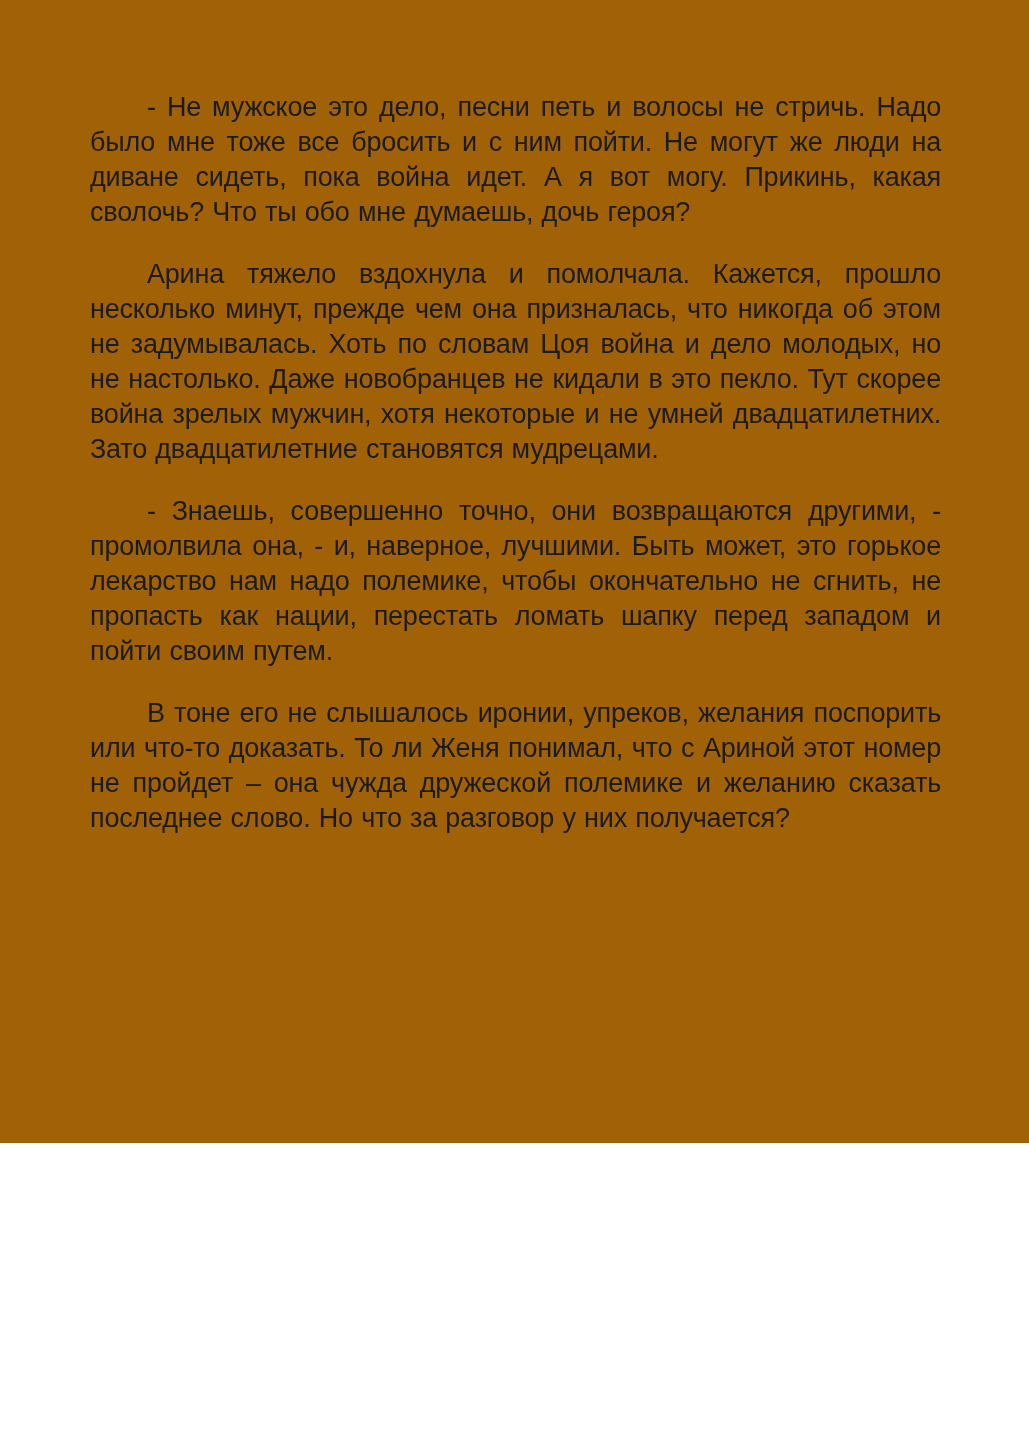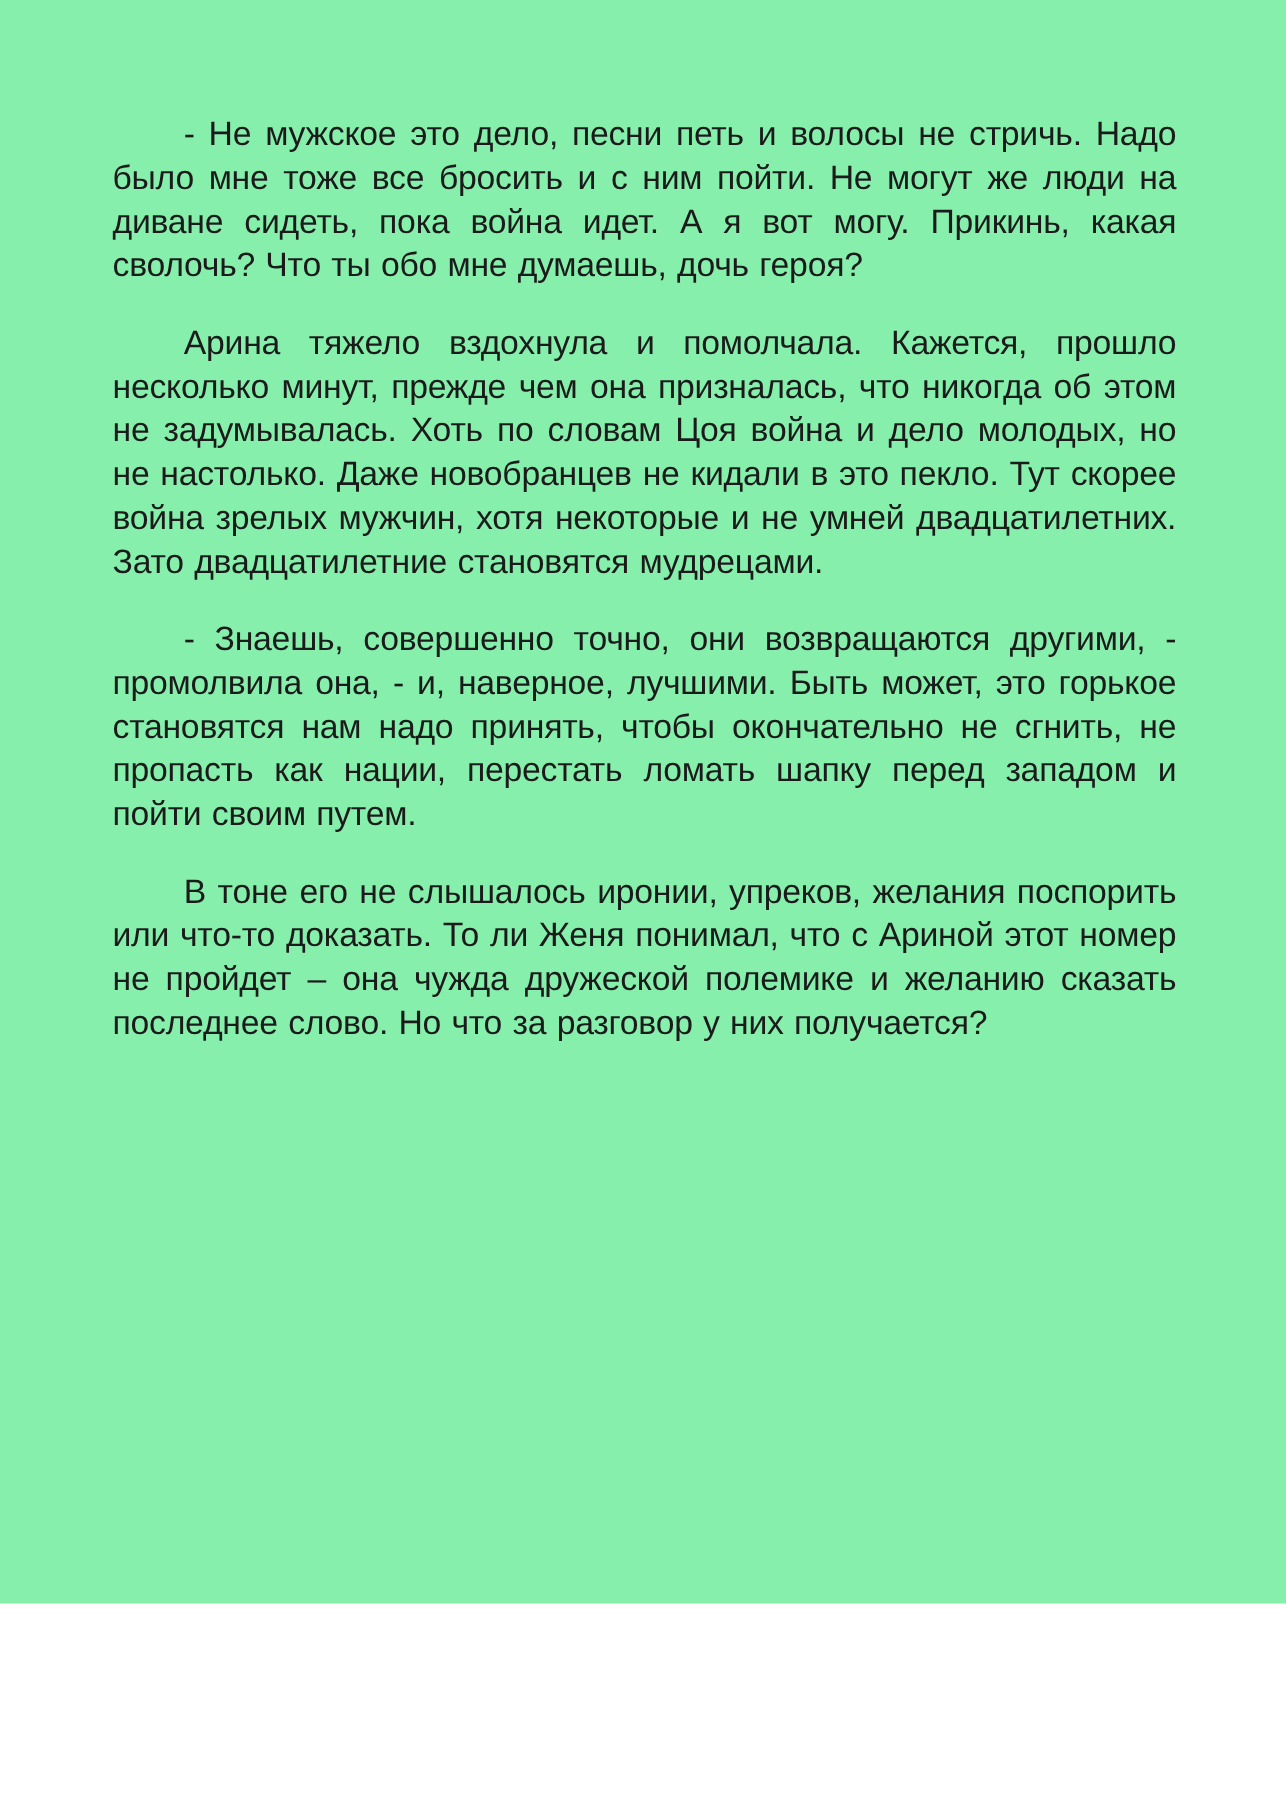--- a/index.html
+++ b/index.html
@@ -3,22 +3,22 @@
 <meta charset="utf-8">
 <style>
   html, body {
     margin: 0;
     padding: 0;
     background: #ffffff;
   }
   .book-page {
     position: relative;
     width: 1029px;
-    height: 1283px;
-    background: #86efac;
+    height: 1143px;
+    background: #a16207;
     overflow: hidden;
   }
   .page-body {
     position: absolute;
     left: 90px;
     top: 90px;
     width: 851px;
   }
   .page-body p {
     margin: 0 0 27px 0;
@@ -43,17 +43,17 @@
   }
 </style>
 </head>
 <body>
 
 <div class="book-page">
   <div class="page-body">
 
   <p>- Не мужское это дело, песни петь и волосы не стричь. Надо было мне тоже все бросить и с ним пойти. Не могут же люди на диване сидеть, пока война идет. А я вот могу. Прикинь, какая сволочь? Что ты обо мне думаешь, дочь героя?</p>
       <p>Арина тяжело вздохнула и помолчала. Кажется, прошло несколько минут, прежде чем она призналась, что никогда об этом не задумывалась. Хоть по словам Цоя война и дело молодых, но не настолько. Даже новобранцев не кидали в это пекло. Тут скорее война зрелых мужчин, хотя некоторые и не умней двадцатилетних. Зато двадцатилетние становятся мудрецами.</p>
-      <p>- Знаешь, совершенно точно, они возвращаются другими, - промолвила она, - и, наверное, лучшими. Быть может, это горькое становятся нам надо принять, чтобы окончательно не сгнить, не пропасть как нации, перестать ломать шапку перед западом и пойти своим путем.</p>
+      <p>- Знаешь, совершенно точно, они возвращаются другими, - промолвила она, - и, наверное, лучшими. Быть может, это горькое лекарство нам надо полемике, чтобы окончательно не сгнить, не пропасть как нации, перестать ломать шапку перед западом и пойти своим путем.</p>
       <p>В тоне его не слышалось иронии, упреков, желания поспорить или что-то доказать. То ли Женя понимал, что с Ариной этот номер не пройдет – она чужда дружеской полемике и желанию сказать последнее слово. Но что за разговор у них получается?</p>
     </div>
   <div class="page-number">107</div>
 </div>
 
 </body></html>

